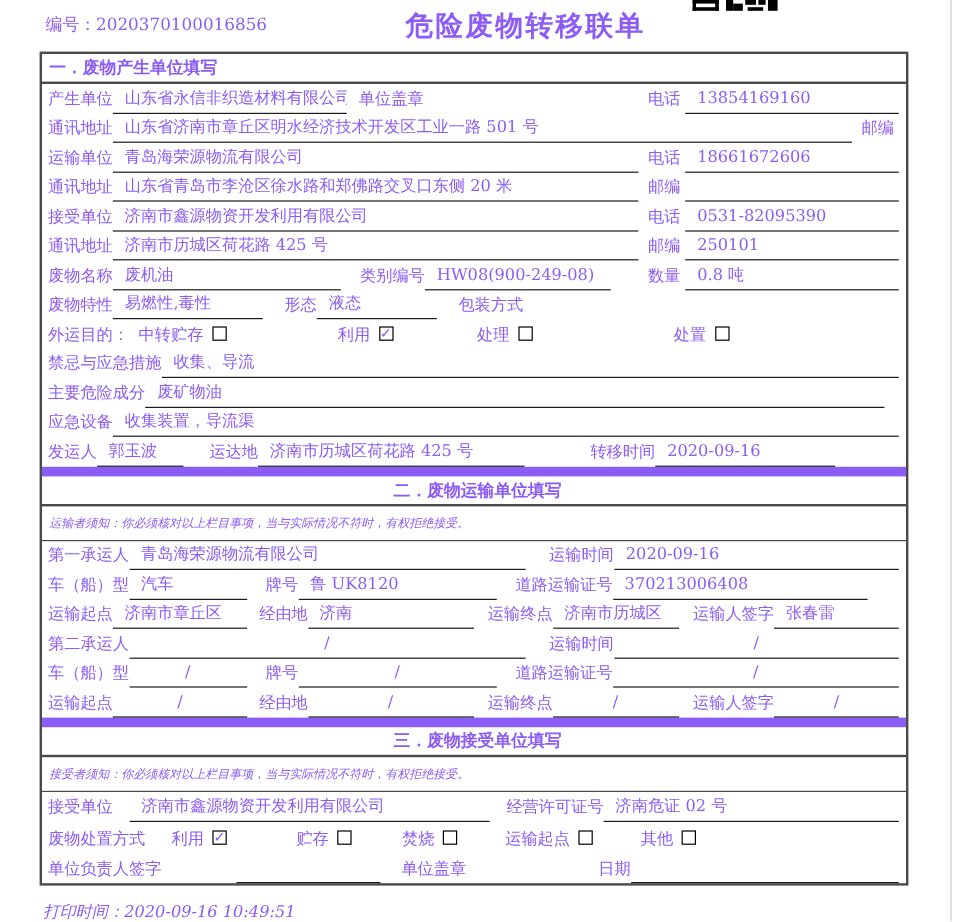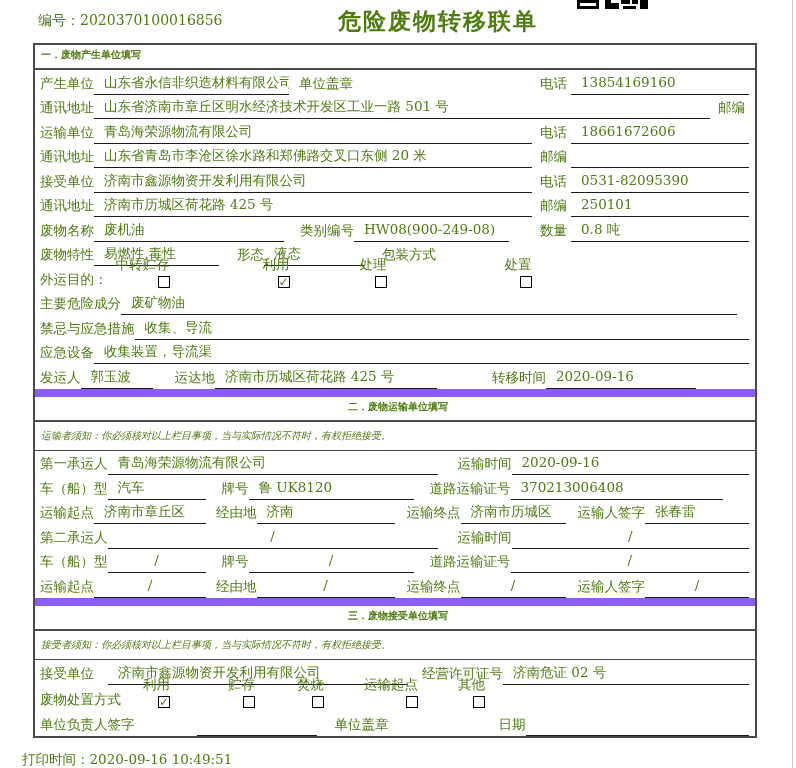--- a/index.html
+++ b/index.html
@@ -1,48 +1,48 @@
 <!DOCTYPE html>
 <html><head>
 <meta charset="utf-8">
 <style>
   html,body{margin:0;padding:0;background:#fff;}
   .page{position:relative;width:796px;height:768px;background:#fff;overflow:hidden;
-        font-family:"DejaVu Serif","Liberation Serif",serif;color:#4d7c0f;}
+        font-family:"DejaVu Serif","Liberation Serif",serif;color:#8b5cf6;}
   .page-edge{position:absolute;top:0;bottom:0;right:3px;width:1px;background:#c9c9c9;}
 
   
   .serial{position:absolute;left:38px;top:12px;font-size:14px;white-space:nowrap;}
   .title{position:absolute;left:438px;top:6px;transform:translateX(-50%);
          font-size:23px;font-weight:bold;letter-spacing:2px;white-space:nowrap;}
   .qr{position:absolute;left:577px;top:0;}
 
   
   .form-table{position:absolute;left:33px;top:43px;width:724px;border:2px solid #4a4a4a;
               background:#fff;box-sizing:border-box;}
-  .sec-h{height:20px;padding:3px 0 0 6px;font-size:10px;font-weight:bold;
+  .sec-h{height:20px;padding:3px 0 0 6px;font-size:14px;font-weight:bold;
          border-bottom:2px solid #4a4a4a;}
   .sec-h.mid{border-top:8px solid #8b5cf6;text-align:center;}
   .note-row{height:21px;padding:7px 0 0 6px;font-size:10px;border-bottom:1.5px solid #4a4a4a;font-style:italic;}
   .row{display:flex;align-items:flex-end;height:24.5px;padding:0 6px 0 5px;
        font-size:13.5px;line-height:1.15;box-sizing:border-box;}
   .row.h26{height:25.5px;}
   .lbl{white-space:nowrap;padding-bottom:3px;}
   .val{border-bottom:1.3px solid #1a1a1a;white-space:nowrap;overflow:hidden;
        padding:0 2px 3px 10px;box-sizing:border-box;}
   .val.ctr{text-align:center;padding-left:2px;}
   .fill{flex:1 1 auto;min-width:0;}
   .rg{margin-left:auto;display:flex;align-items:flex-end;}
   .rg .val{width:178px;}
   .rg .lbl{margin-right:4px;}
-  .opt{display:flex;align-items:flex-end;flex-direction:column;}
+  .opt{display:flex;align-items:flex-start;}
   .cb{display:inline-block;width:12px;height:12px;border:1.3px solid #000;
       margin:0 0 3px 7px;font-size:12px;line-height:11px;text-align:center;
       box-sizing:border-box;font-family:"DejaVu Sans",sans-serif;}
-  .print-time{position:absolute;left:22px;top:751px;font-size:13.5px;white-space:nowrap;}
+  .print-time{position:absolute;left:36px;top:751px;font-size:13.5px;white-space:nowrap;font-style:italic;}
 </style>
 </head>
 <body>
 
 <div class="page">
   <div class="page-edge"></div>
 
   <div class="serial"><span>编号：</span><span>2020370100016856</span></div>
   <div class="title">危险废物转移联单</div>
   <svg class="qr" width="72" height="10" viewBox="0 0 72 10">
@@ -149,27 +149,27 @@
           <span class="lbl">处理</span>
           <span class="cb"></span>
         </span>
       <span class="opt" style="margin-left:118px">
           <span class="lbl">处置</span>
           <span class="cb"></span>
         </span>
     </div>
 
     <div class="row">
+      <span class="lbl">禁忌与应急措施</span>
+      <span class="val fill">收集、导流</span>
+    </div>
+
+    <div class="row">
       <span class="lbl">主要危险成分</span>
       <span class="val fill" style="margin-right:12px">废矿物油</span>
-    </div>
-
-    <div class="row">
-      <span class="lbl">禁忌与应急措施</span>
-      <span class="val fill">收集、导流</span>
     </div>
 
     <div class="row">
       <span class="lbl">应急设备</span>
       <span class="val fill">收集装置，导流渠</span>
     </div>
 
     <div class="row">
       <span class="lbl">发运人</span>
       <span class="val" style="width:72px">郭玉波</span>

